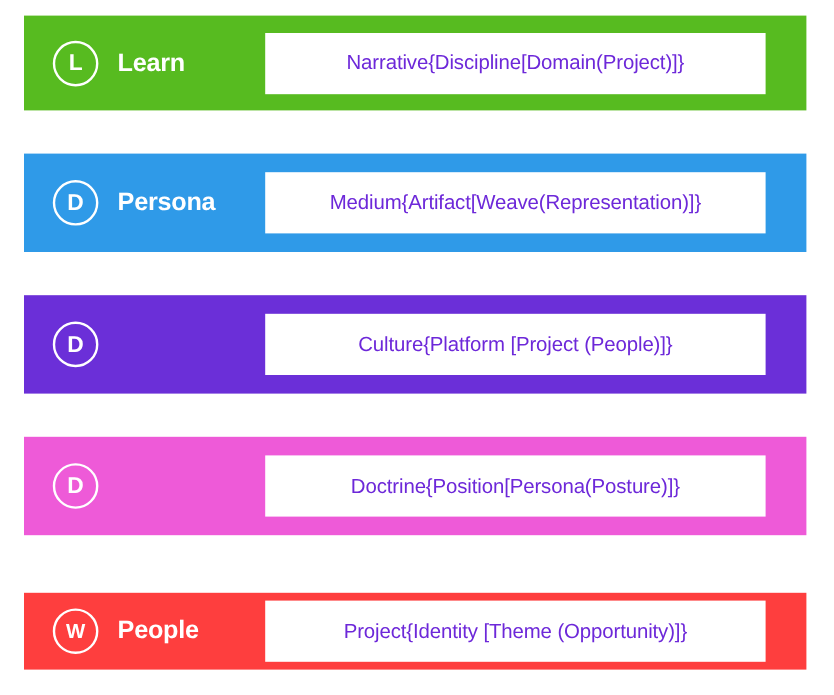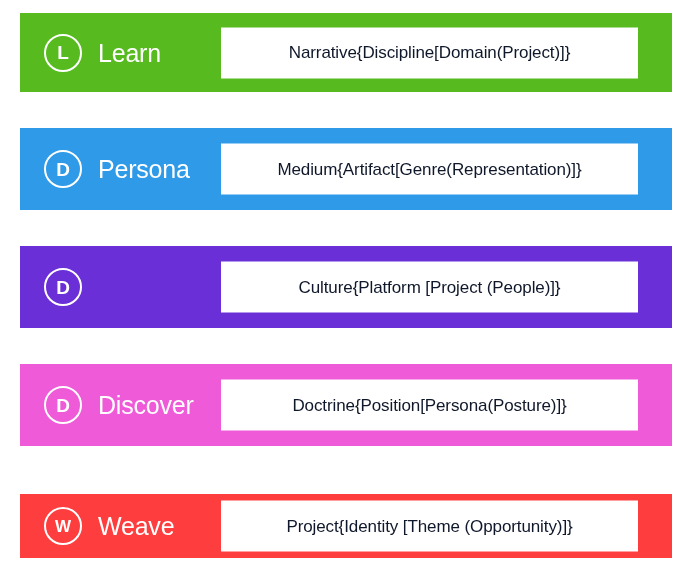--- a/index.html
+++ b/index.html
@@ -58,42 +58,42 @@
     letter-spacing: 0;
   }
   .badge-letter.wide { font-size: 17px; }
 
   .row-label {
     position: absolute;
     left: 78px;
     top: 50%;
     transform: translateY(-50%);
     color: #ffffff;
-    font-size: 25px;
-    font-weight: normal;
+    font-size: 21px;
+    font-weight: bold;
     letter-spacing: -0.2px;
     white-space: nowrap;
   }
 
   .formula-box {
     position: absolute;
     left: 201px;
     top: 50%;
     transform: translateY(-50%);
     width: 417px;
     height: 51px;
     background: #ffffff;
     display: flex;
     align-items: center;
     justify-content: center;
     box-sizing: border-box;
   }
 
   .formula-text {
-    color: #0f172a;
+    color: #6d28d9;
     font-size: 17px;
     font-weight: normal;
     white-space: nowrap;
     letter-spacing: -0.1px;
   }
 </style>
 </head>
 <body>
 
 <div id="board">
@@ -107,46 +107,45 @@
       <span class="formula-text">Narrative{Discipline[Domain(Project)]}</span>
     </div>
   </div>
 
   <div class="row row-2" style="background: rgb(47, 154, 232);">
     <div class="badge">
       <span class="badge-letter">D</span>
     </div>
     <div class="row-label">Persona</div>
     <div class="formula-box">
-      <span class="formula-text">Medium{Artifact[Genre(Representation)]}</span>
+      <span class="formula-text">Medium{Artifact[Weave(Representation)]}</span>
     </div>
   </div>
 
   <div class="row row-3" style="background: rgb(107, 47, 216);">
     <div class="badge">
       <span class="badge-letter">D</span>
     </div>
     <div class="formula-box">
       <span class="formula-text">Culture{Platform [Project (People)]}</span>
     </div>
   </div>
 
   <div class="row row-4" style="background: rgb(238, 90, 216);">
     <div class="badge">
       <span class="badge-letter">D</span>
     </div>
-    <div class="row-label">Discover</div>
     <div class="formula-box">
       <span class="formula-text">Doctrine{Position[Persona(Posture)]}</span>
     </div>
   </div>
 
   <div class="row row-5" style="background: rgb(254, 62, 62);">
     <div class="badge">
       <span class="badge-letter wide">W</span>
     </div>
-    <div class="row-label">Weave</div>
+    <div class="row-label">People</div>
     <div class="formula-box">
       <span class="formula-text">Project{Identity [Theme (Opportunity)]}</span>
     </div>
   </div>
 
 </div>
 
 </body></html>

